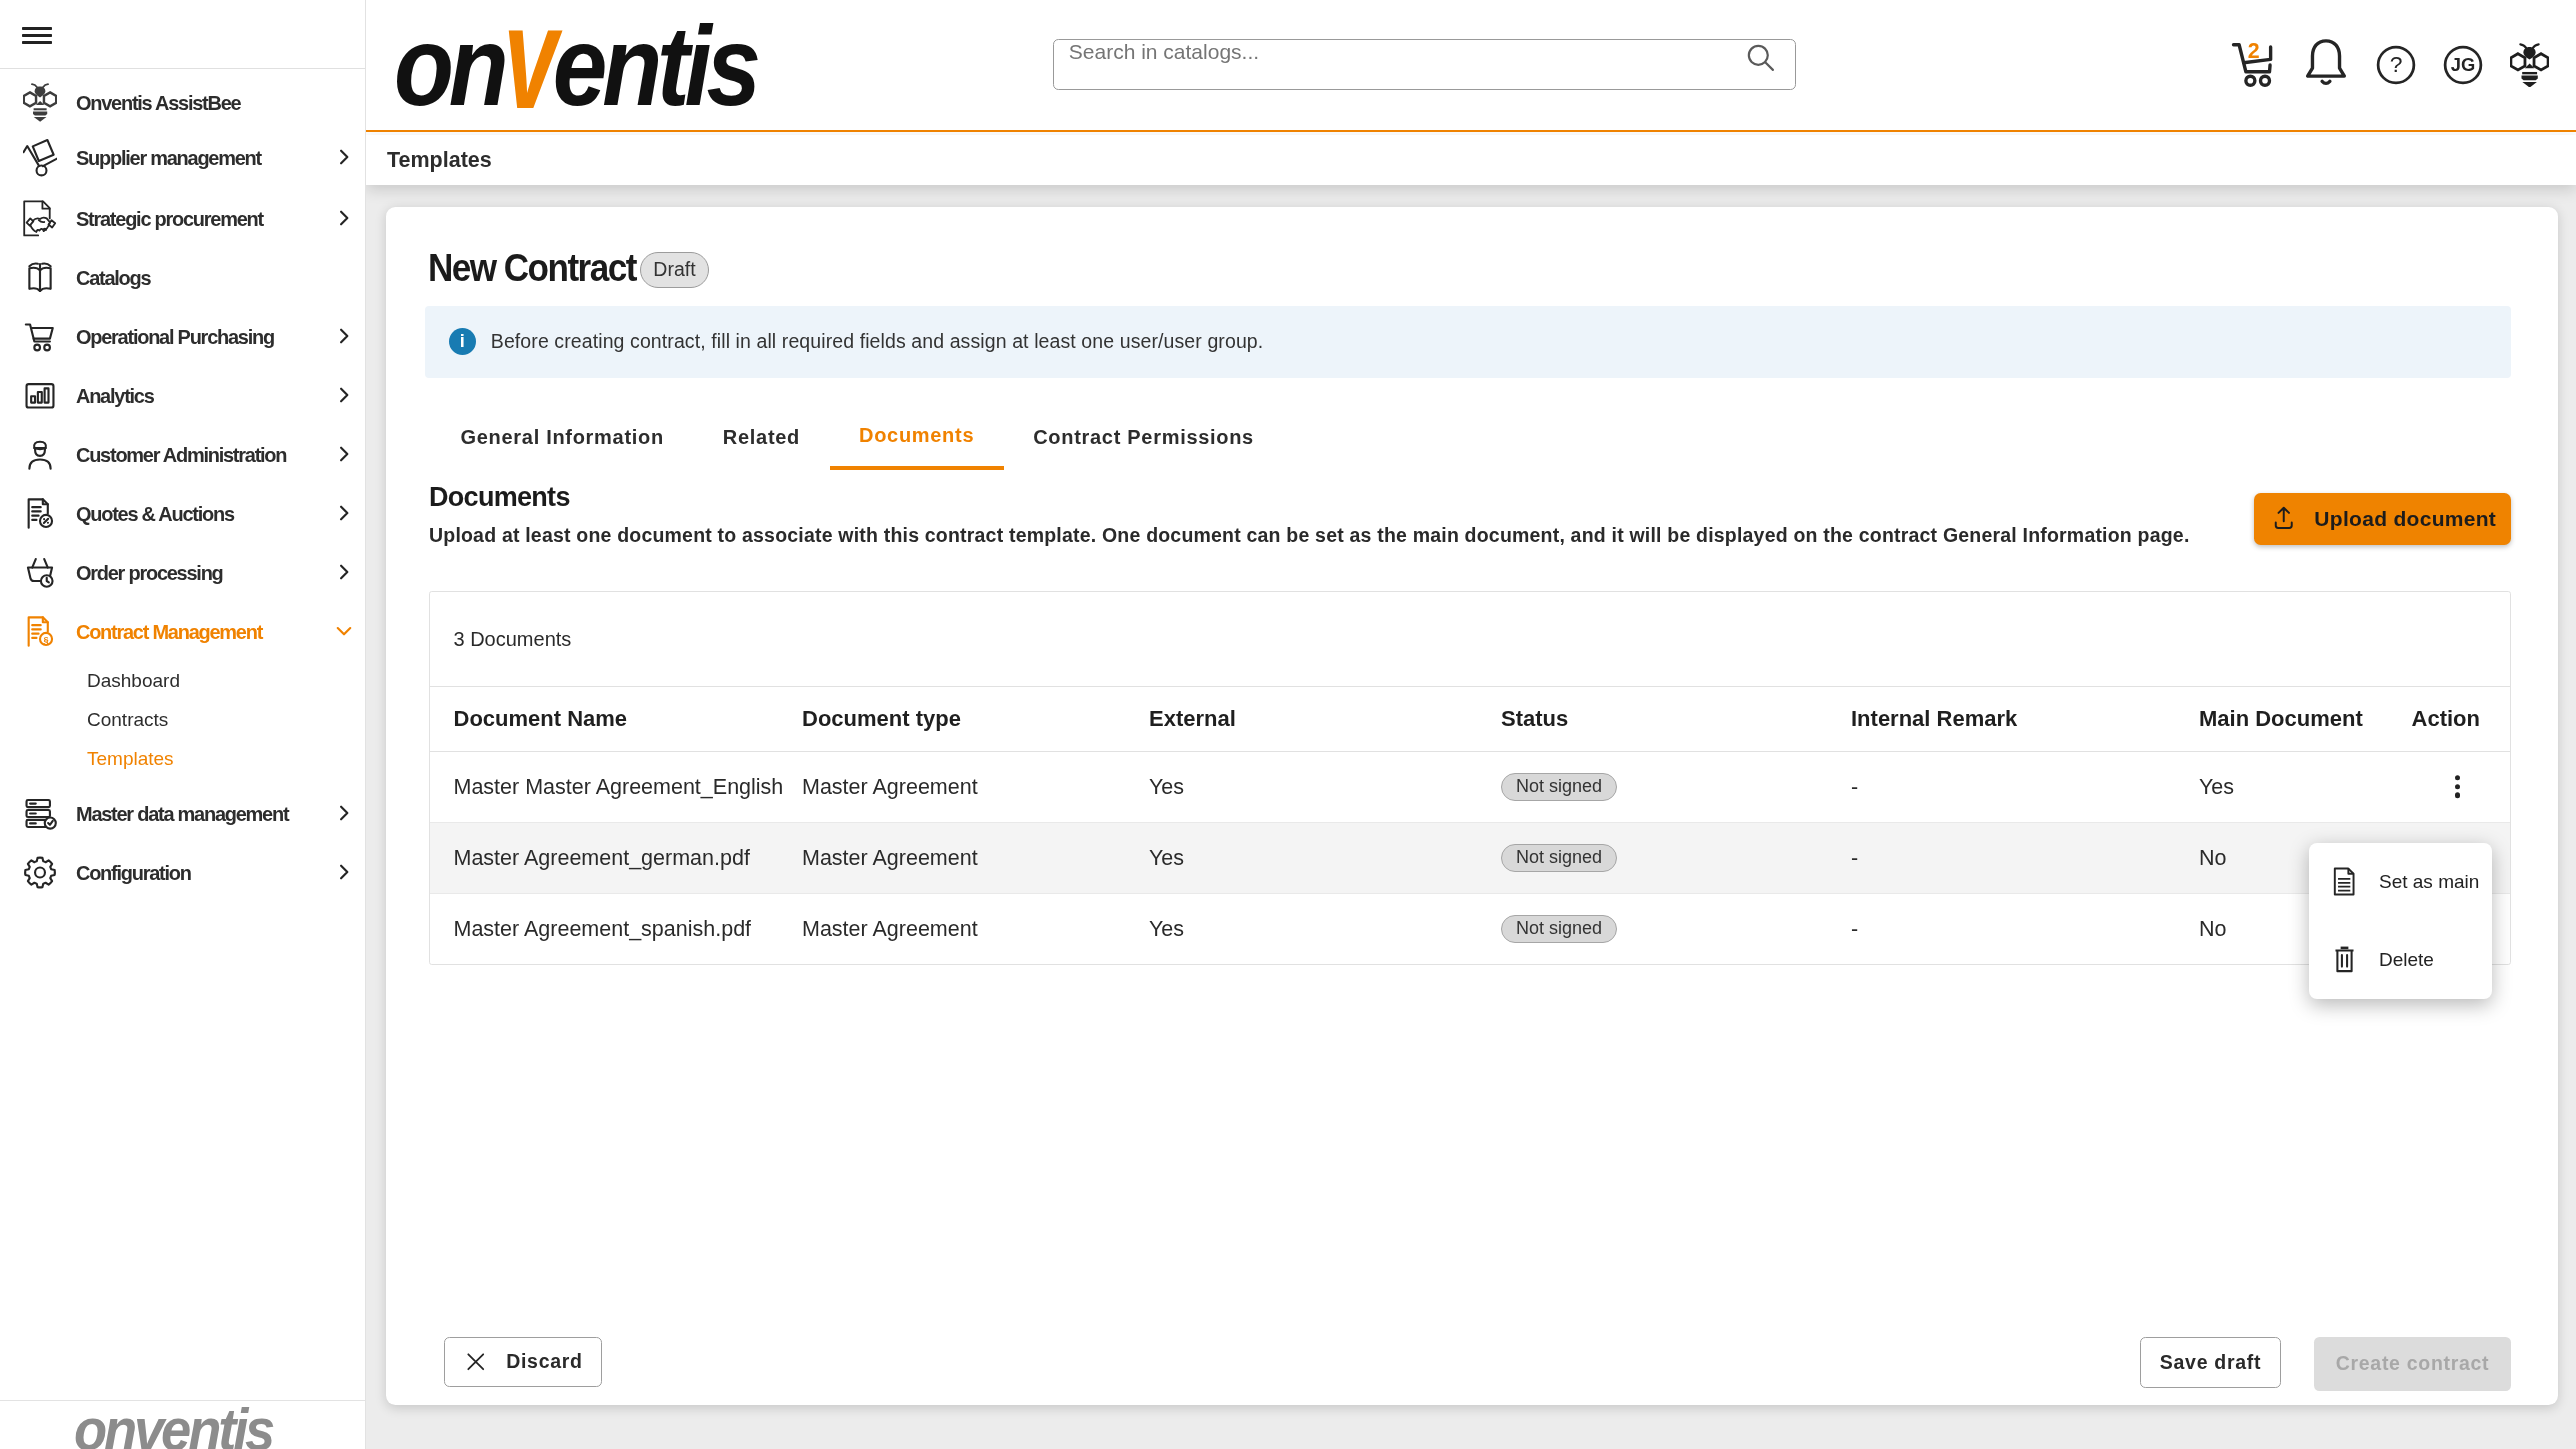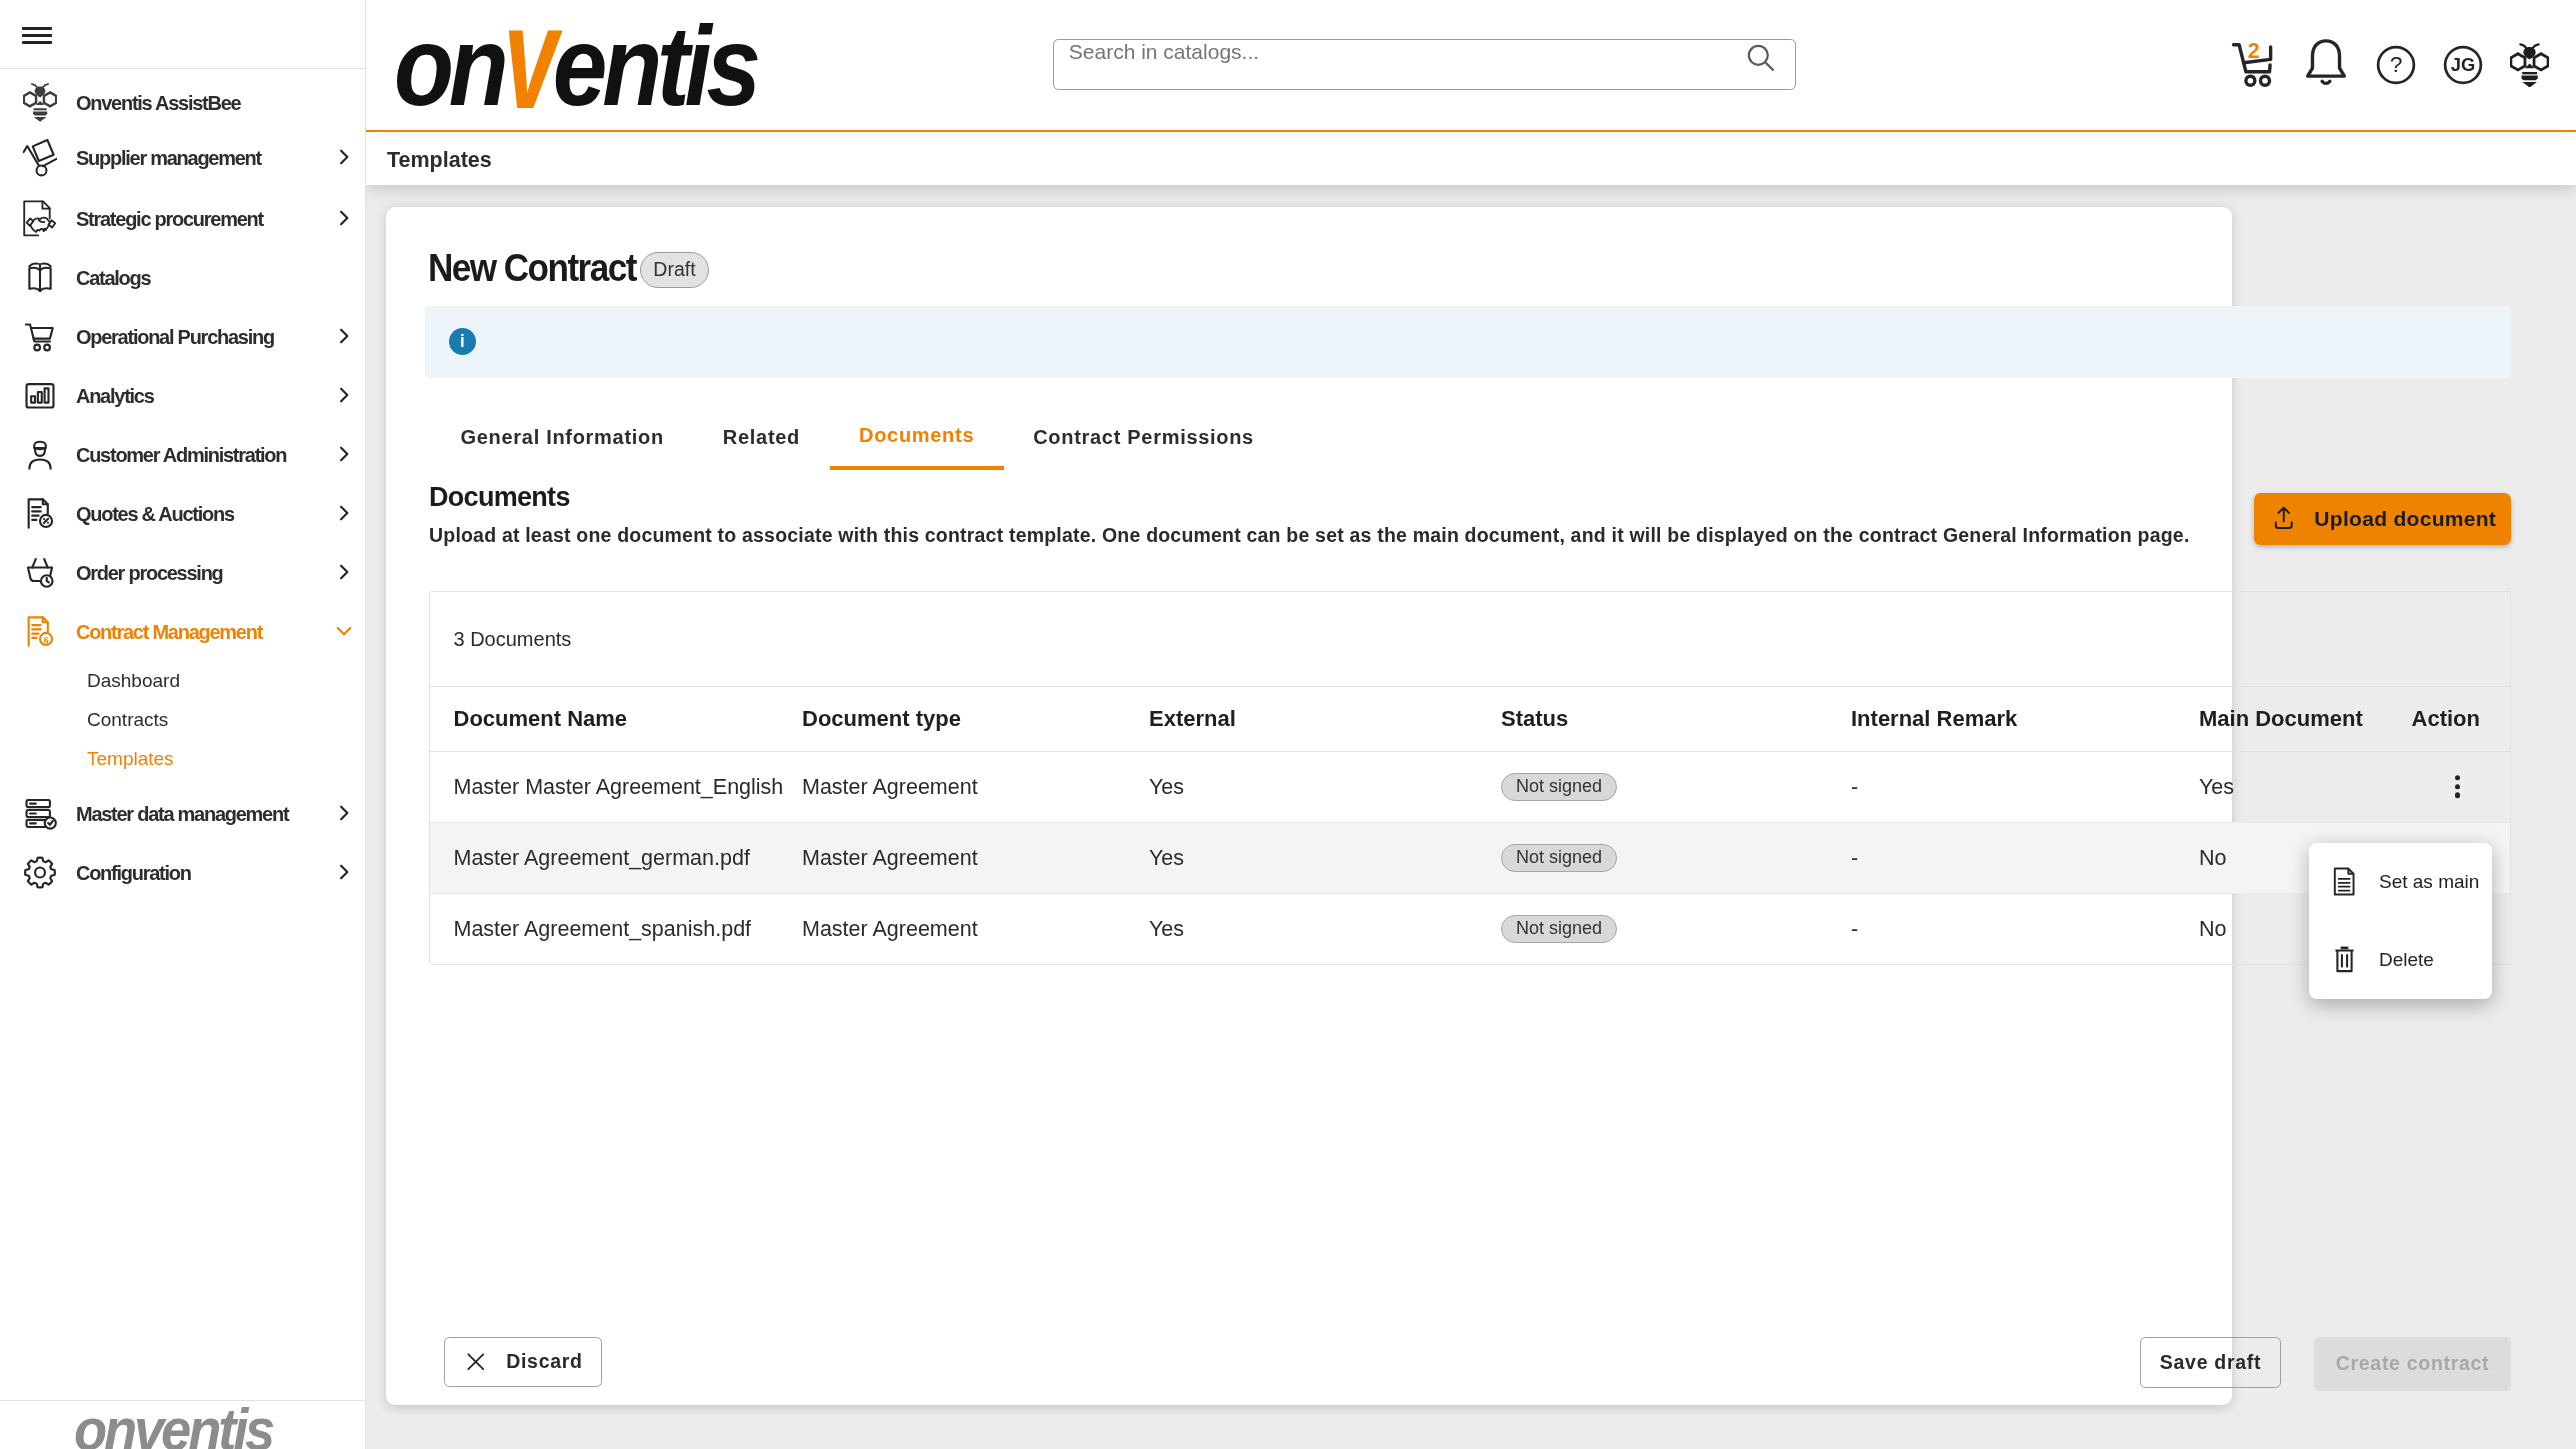--- a/index.html
+++ b/index.html
@@ -24,21 +24,21 @@
 #logo { position:absolute; left:27.5px; top:8.7px; }
 #search { position:absolute; left:687px; top:39px; width:743px; height:51px; border:1.3px solid #999; border-radius:5.4px; display:flex; }
 #search span { font-size:21px; color:#757575; margin-left:14.8px; }
 #search svg { position:absolute; right:17.4px; }
 .hic { position:absolute; top:42px; width:46px; height:46px; display:flex; align-items:center; justify-content:center; } .hic svg { flex-shrink:0; }
 
 #crumb { position:absolute; left:366px; top:135px; width:2210px; height:50px; background:#fff; box-shadow:0 5.4px 14.8px rgba(0,0,0,0.16); z-index:3; display:flex; align-items:center; }
 #crumb span { font-size:21.5px; font-weight:bold; color:#2d2d2d; margin-left:21px; }
 
 #content { position:absolute; left:366px; top:185px; width:2210px; height:1264px; background:#ececec; z-index:2; }
-#card { position:absolute; left:20px; top:21.5px; width:1846px; height:1198px; background:#fff; border-radius:9.4px; box-shadow:0 2.7px 12px rgba(0,0,0,0.16); }
+#card { position:absolute; left:20px; top:21.5px; width:2172px; height:1198px; background:#fff; border-radius:9.4px; box-shadow:0 2.7px 12px rgba(0,0,0,0.16); }
 #title-row { position:absolute; left:42px; top:39px; height:44px; display:flex; align-items:center; }
 #title-row h1 { font-size:39px; font-weight:bold; color:#1b1b1b; letter-spacing:-1.7px; transform:scaleX(0.9); transform-origin:left center; }
 #draft { position:absolute; left:254px; top:45px; width:69px; height:36px; background:#e2e2e2; border:1.3px solid #9c9c9c; border-radius:19px; font-size:19.5px; color:#333; display:flex; align-items:center; justify-content:center; }
 #infobox { position:absolute; left:39px; top:99px; width:2086px; height:72px; background:#edf4fa; border-radius:4px; display:flex; align-items:center; }
 #infobox .txt { font-size:19.5px; color:#333; margin-left:14.8px; letter-spacing:0.1px; }
 #iinfo { width:27.5px; height:27.5px; border-radius:50%; background:#187bb2; color:#fff; display:flex; align-items:center; justify-content:center; font-size:18px; font-weight:bold; margin-left:23.5px; }
 #tabs { position:absolute; left:45px; top:199px; height:64px; display:flex; }
 .tab { height:100%; display:flex; align-items:center; justify-content:center; font-size:20px; font-weight:bold; color:#2d2d2d; letter-spacing:0.7px; padding:0 29.5px; }
 .tab.active { color:#f08200; border-bottom:4px solid #f08200; }
 #h2docs { position:absolute; left:43px; top:275px; font-size:27px; font-weight:bold; color:#1b1b1b; letter-spacing:-0.7px; }
@@ -323,20 +323,21 @@
     <span>Templates</span>
   </div>
 <div id="content">
   <div id="card">
     <div id="title-row">
         <h1>New Contract</h1>
       </div>
       <div id="draft">Draft</div>
     <div id="infobox">
         <div id="iinfo">i</div>
+        <span class="txt">Before creating contract, fill in all required fields and assign at least one user/user group.</span>
       </div>
     <div id="tabs">
       <div class="tab">General Information</div>
       <div class="tab">Related</div>
       <div class="tab active">Documents</div>
       <div class="tab">Contract Permissions</div>
     </div>
     <div id="h2docs">Documents</div>
     <div id="desc">Upload at least one document to associate with this contract template. One document can be set as the main document, and it will be displayed on the contract General Information page.</div>
     <div id="upload">

